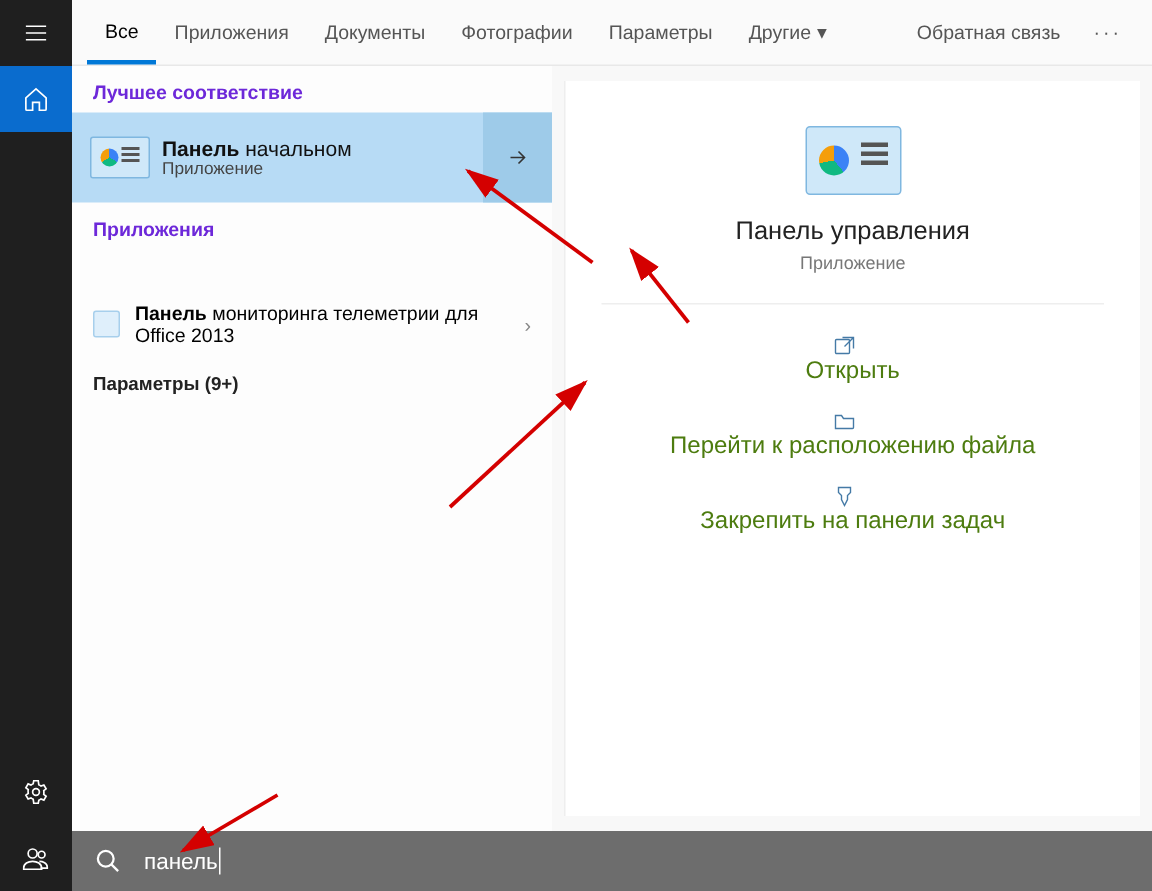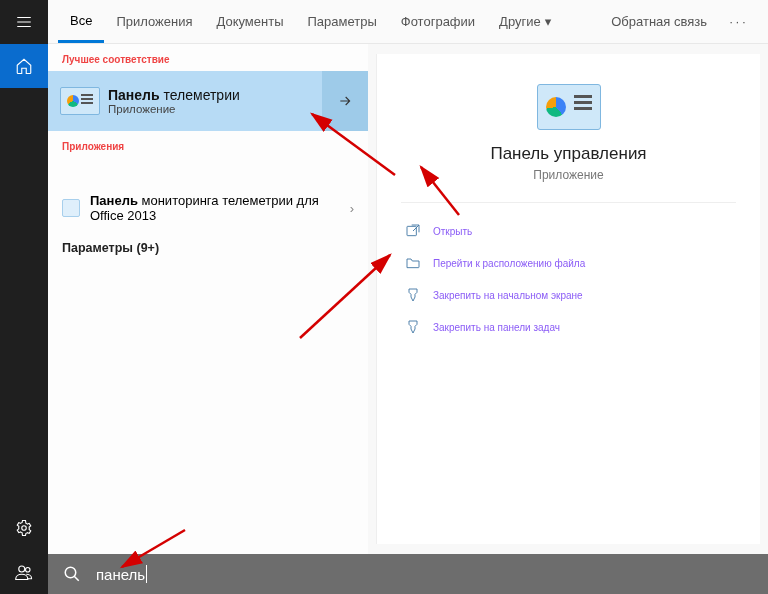--- a/index.html
+++ b/index.html
@@ -24,21 +24,21 @@
   .tab-chevron { margin-left: 4px; }
   .tab-right { margin-left: auto; display: flex; align-items: flex-start; }
   .more-dots { padding: 0 10px; cursor: pointer; letter-spacing: 2px; color: #555; }
 
   
   .content { flex: 1; display: flex; min-height: 0; }
   .left-panel { width: 320px; background: #fdfdfd; display: flex; flex-direction: column; }
   .right-panel { flex: 1; background: #fff; border-left: 1px solid #eee; padding: 30px 24px 0 24px; margin: 10px 8px 10px 8px; }
 
   
-  .section-head { padding: 10px 14px 6px 14px; font-size: 10px; color: #ef4444; font-weight: 600; }
+  .section-head { padding: 10px 14px 6px 14px; font-size: 13px; color: #6d28d9; font-weight: 600; }
   .best-match { display: flex; align-items: center; background: #b7dbf5; height: 60px; }
   .bm-icon { width: 40px; height: 28px; margin: 0 8px 0 12px; background: #cfe8f9; border: 1px solid #7fb7e0; border-radius: 2px; position: relative; }
   .bm-icon::before { content: ""; position: absolute; width: 12px; height: 12px; border-radius: 50%; background: conic-gradient(#3b82f6 0 120deg,#10b981 120deg 240deg,#f59e0b 240deg 360deg); top: 7px; left: 6px; }
   .bm-icon::after { content: ""; position: absolute; right: 6px; top: 6px; width: 12px; height: 2px; background: #555; box-shadow: 0 4px 0 #555, 0 8px 0 #555; }
   .bm-text { display: flex; flex-direction: column; }
   .bm-title { font-size: 14px; color: #111; }
   .bm-title b { font-weight: 600; }
   .bm-sub { font-size: 11.5px; color: #444; }
   .bm-arrow { margin-left: auto; width: 46px; height: 60px; background: #9ecbe9; display: flex; align-items: center; justify-content: center; color: #333; }
   .list-item { display: flex; align-items: center; padding: 8px 14px; font-size: 13px; cursor: pointer; margin-top: 27px; }
@@ -49,21 +49,21 @@
   .folder-head  { padding: 10px 14px 6px 14px; font-size: 12.5px; color: #222; font-weight: 600; }
 
   
   .rp-icon { width: 64px; height: 46px; margin: 0 auto 14px auto; background: #cfe8f9; border: 1px solid #7fb7e0; border-radius: 3px; position: relative; }
   .rp-icon::before { content: ""; position: absolute; width: 20px; height: 20px; border-radius: 50%; background: conic-gradient(#3b82f6 0 140deg,#10b981 140deg 260deg,#f59e0b 260deg 360deg); top: 12px; left: 8px; }
   .rp-icon::after { content: ""; position: absolute; right: 8px; top: 10px; width: 18px; height: 3px; background: #555; box-shadow: 0 6px 0 #555, 0 12px 0 #555; }
   .rp-title { text-align: center; font-size: 17px; color: #222; }
   .rp-sub { text-align: center; font-size: 12px; color: #777; margin-top: 4px; }
   .rp-sep { border: none; border-top: 1px solid #eee; margin: 20px 0 14px 0; }
   .rp-actions { display: flex; flex-direction: column; gap: 4px; }
-  .rp-action { display: flex; align-items: center; padding: 6px 4px; font-size: 10px; color: #8b5cf6; cursor: pointer; }
+  .rp-action { display: flex; align-items: center; padding: 6px 4px; font-size: 16px; color: #4d7c0f; cursor: pointer; flex-direction: column; }
   .rp-action svg { width: 16px; height: 16px; margin-right: 12px; stroke: #457aa6; fill: none; stroke-width: 1.4; }
 
   
   .searchbar { height: 40px; display: flex; align-items: center; background: #6d6d6d; color: #fff; margin-top: auto; width: 100%; }
   .searchbar .sicon { width: 48px; display: flex; align-items: center; justify-content: center; }
   .searchbar input { flex: 1; background: #6d6d6d; border: none; outline: none; color: #fff; font-size: 15px; }
   .blink-cursor { display:inline-block; width:1px; height:18px; background:#fff; margin-left:1px; animation: blink 1s step-start infinite; vertical-align: middle; }
   @keyframes blink { 50% { opacity: 0; } }
 
   
@@ -104,42 +104,42 @@
       </div>
     </div>
   </div>
 
   <div class="main">
 
     <div class="tabs">
       <div class="tab active">Все</div>
       <div class="tab">Приложения</div>
       <div class="tab">Документы</div>
+      <div class="tab">Фотографии</div>
       <div class="tab">Параметры</div>
-      <div class="tab">Фотографии</div>
       <div class="tab">
         <span>Другие</span>
         <span class="tab-chevron">▾</span>
       </div>
       <div class="tab-right">
         <div class="tab">Обратная связь</div>
         <div class="more-dots">···</div>
       </div>
     </div>
 
     <div class="content">
 
       <div class="left-panel">
         <div class="section-head">Лучшее соответствие</div>
 
         <div class="best-match">
           <div class="bm-icon"></div>
           <div class="bm-text">
             <div class="bm-title">
-              <b>Панель</b><span> телеметрии</span>
+              <b>Панель</b><span> начальном</span>
             </div>
             <div class="bm-sub">Приложение</div>
           </div>
           <div class="bm-arrow">
             <svg width="16" height="16" viewBox="0 0 24 24" fill="none" stroke="#333" stroke-width="1.6">
                 <path d="M5 12h14M13 6l6 6-6 6"></path>
               </svg>
           </div>
         </div>
 
@@ -166,26 +166,20 @@
                 <rect x="3" y="5" width="14" height="14" rx="1"></rect>
                 <path d="M10 3h11v11M21 3l-9 9"></path>
               </svg>
             <span>Открыть</span>
           </div>
           <div class="rp-action">
             <svg viewBox="0 0 24 24">
                 <path d="M3 6h6l2 3h10v9a1 1 0 0 1-1 1H3z"></path>
               </svg>
             <span>Перейти к расположению файла</span>
-          </div>
-          <div class="rp-action">
-            <svg viewBox="0 0 24 24">
-                <path d="M6 3h12v5l-3 3v4l-3 6-3-6v-4L6 8z"></path>
-              </svg>
-            <span>Закрепить на начальном экране</span>
           </div>
           <div class="rp-action">
             <svg viewBox="0 0 24 24">
                 <path d="M6 3h12v5l-3 3v4l-3 6-3-6v-4L6 8z"></path>
               </svg>
             <span>Закрепить на панели задач</span>
           </div>
         </div>
       </div>
     </div>

